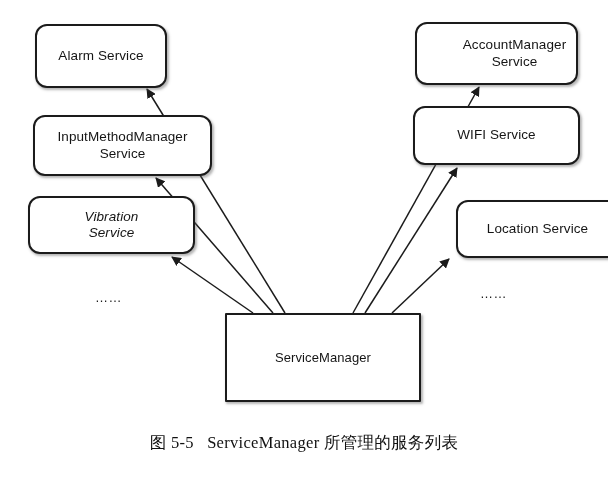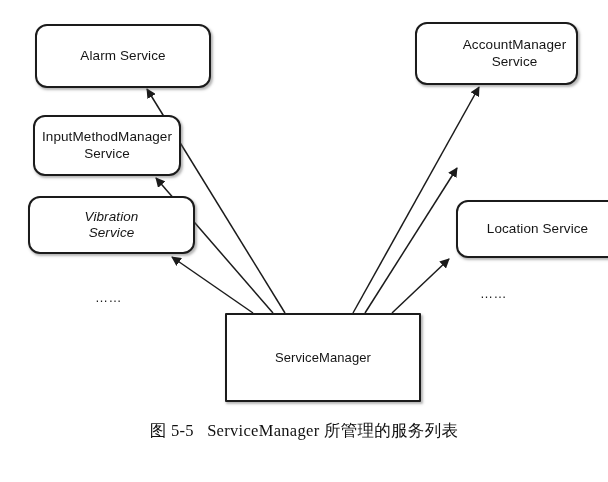--- a/index.html
+++ b/index.html
@@ -55,21 +55,21 @@
     position: absolute;
     color: #1d1d1d;
     font-size: 13px;
     letter-spacing: 0.5px;
     z-index: 2;
     white-space: nowrap;
   }
   #figure-caption {
     position: absolute;
     left: 0;
-    top: 420px;
+    top: 432px;
     width: 608px;
     text-align: center;
     font-family: "Liberation Serif", serif;
     font-size: 16.5px;
     color: #111111;
     letter-spacing: 0.3px;
     white-space: nowrap;
   }
   #figure-caption .cap-num {
     font-family: "Liberation Serif", serif;
@@ -93,39 +93,42 @@
     <g id="edge-group" stroke="#1b1b1b" stroke-width="1.5" fill="none">
         <line x1="285" y1="313" x2="147" y2="89" marker-end="url(#arrow-head)"></line>
         <line x1="273" y1="313" x2="156" y2="178" marker-end="url(#arrow-head)"></line>
         <line x1="253" y1="313" x2="172" y2="257" marker-end="url(#arrow-head)"></line>
         <line x1="353" y1="313" x2="479" y2="87" marker-end="url(#arrow-head)"></line>
         <line x1="365" y1="313" x2="457" y2="168" marker-end="url(#arrow-head)"></line>
         <line x1="392" y1="313" x2="449" y2="259" marker-end="url(#arrow-head)"></line>
       </g>
   </svg>
 
-  <div class="node-box" style="left: 35px; top: 24px; width: 176px; height: 64px;">
+  <div class="node-box" style="left: 35px; top: 24px; width: 132px; height: 64px;">
     <span class="node-label">Alarm Service</span>
   </div>
 
-  <div class="node-box" style="left: 33px; top: 115px; width: 148px; height: 61px;">
+  <div class="node-box" style="left: 33px; top: 115px; width: 179px; height: 61px;">
     <span class="node-label">InputMethodManager
 Service</span>
   </div>
 
   <div class="node-box" style="left: 28px; top: 196px; width: 167px; height: 58px; font-style: italic;">
     <span class="node-label">Vibration
 Service</span>
   </div>
 
   <div class="node-box" style="left: 415px; top: 22px; width: 163px; height: 63px; padding-left: 36px;">
     <span class="node-label">AccountManager
 Service</span>
   </div>
 
+  <div class="node-box" style="left: 413px; top: 106px; width: 167px; height: 59px;">
+    <span class="node-label">WIFI Service</span>
+  </div>
 
   <div class="node-box" style="left: 420px; top: 200px; width: 163px; height: 58px; margin-left: 36px;">
     <span class="node-label">Location Service</span>
   </div>
 
   <div class="node-box center-node" style="left: 225px; top: 313px; width: 196px; height: 89px;">
     <span class="node-label">ServiceManager</span>
   </div>
 
   <div class="ellipsis-mark" style="left: 95px; top: 290px;">……</div>

